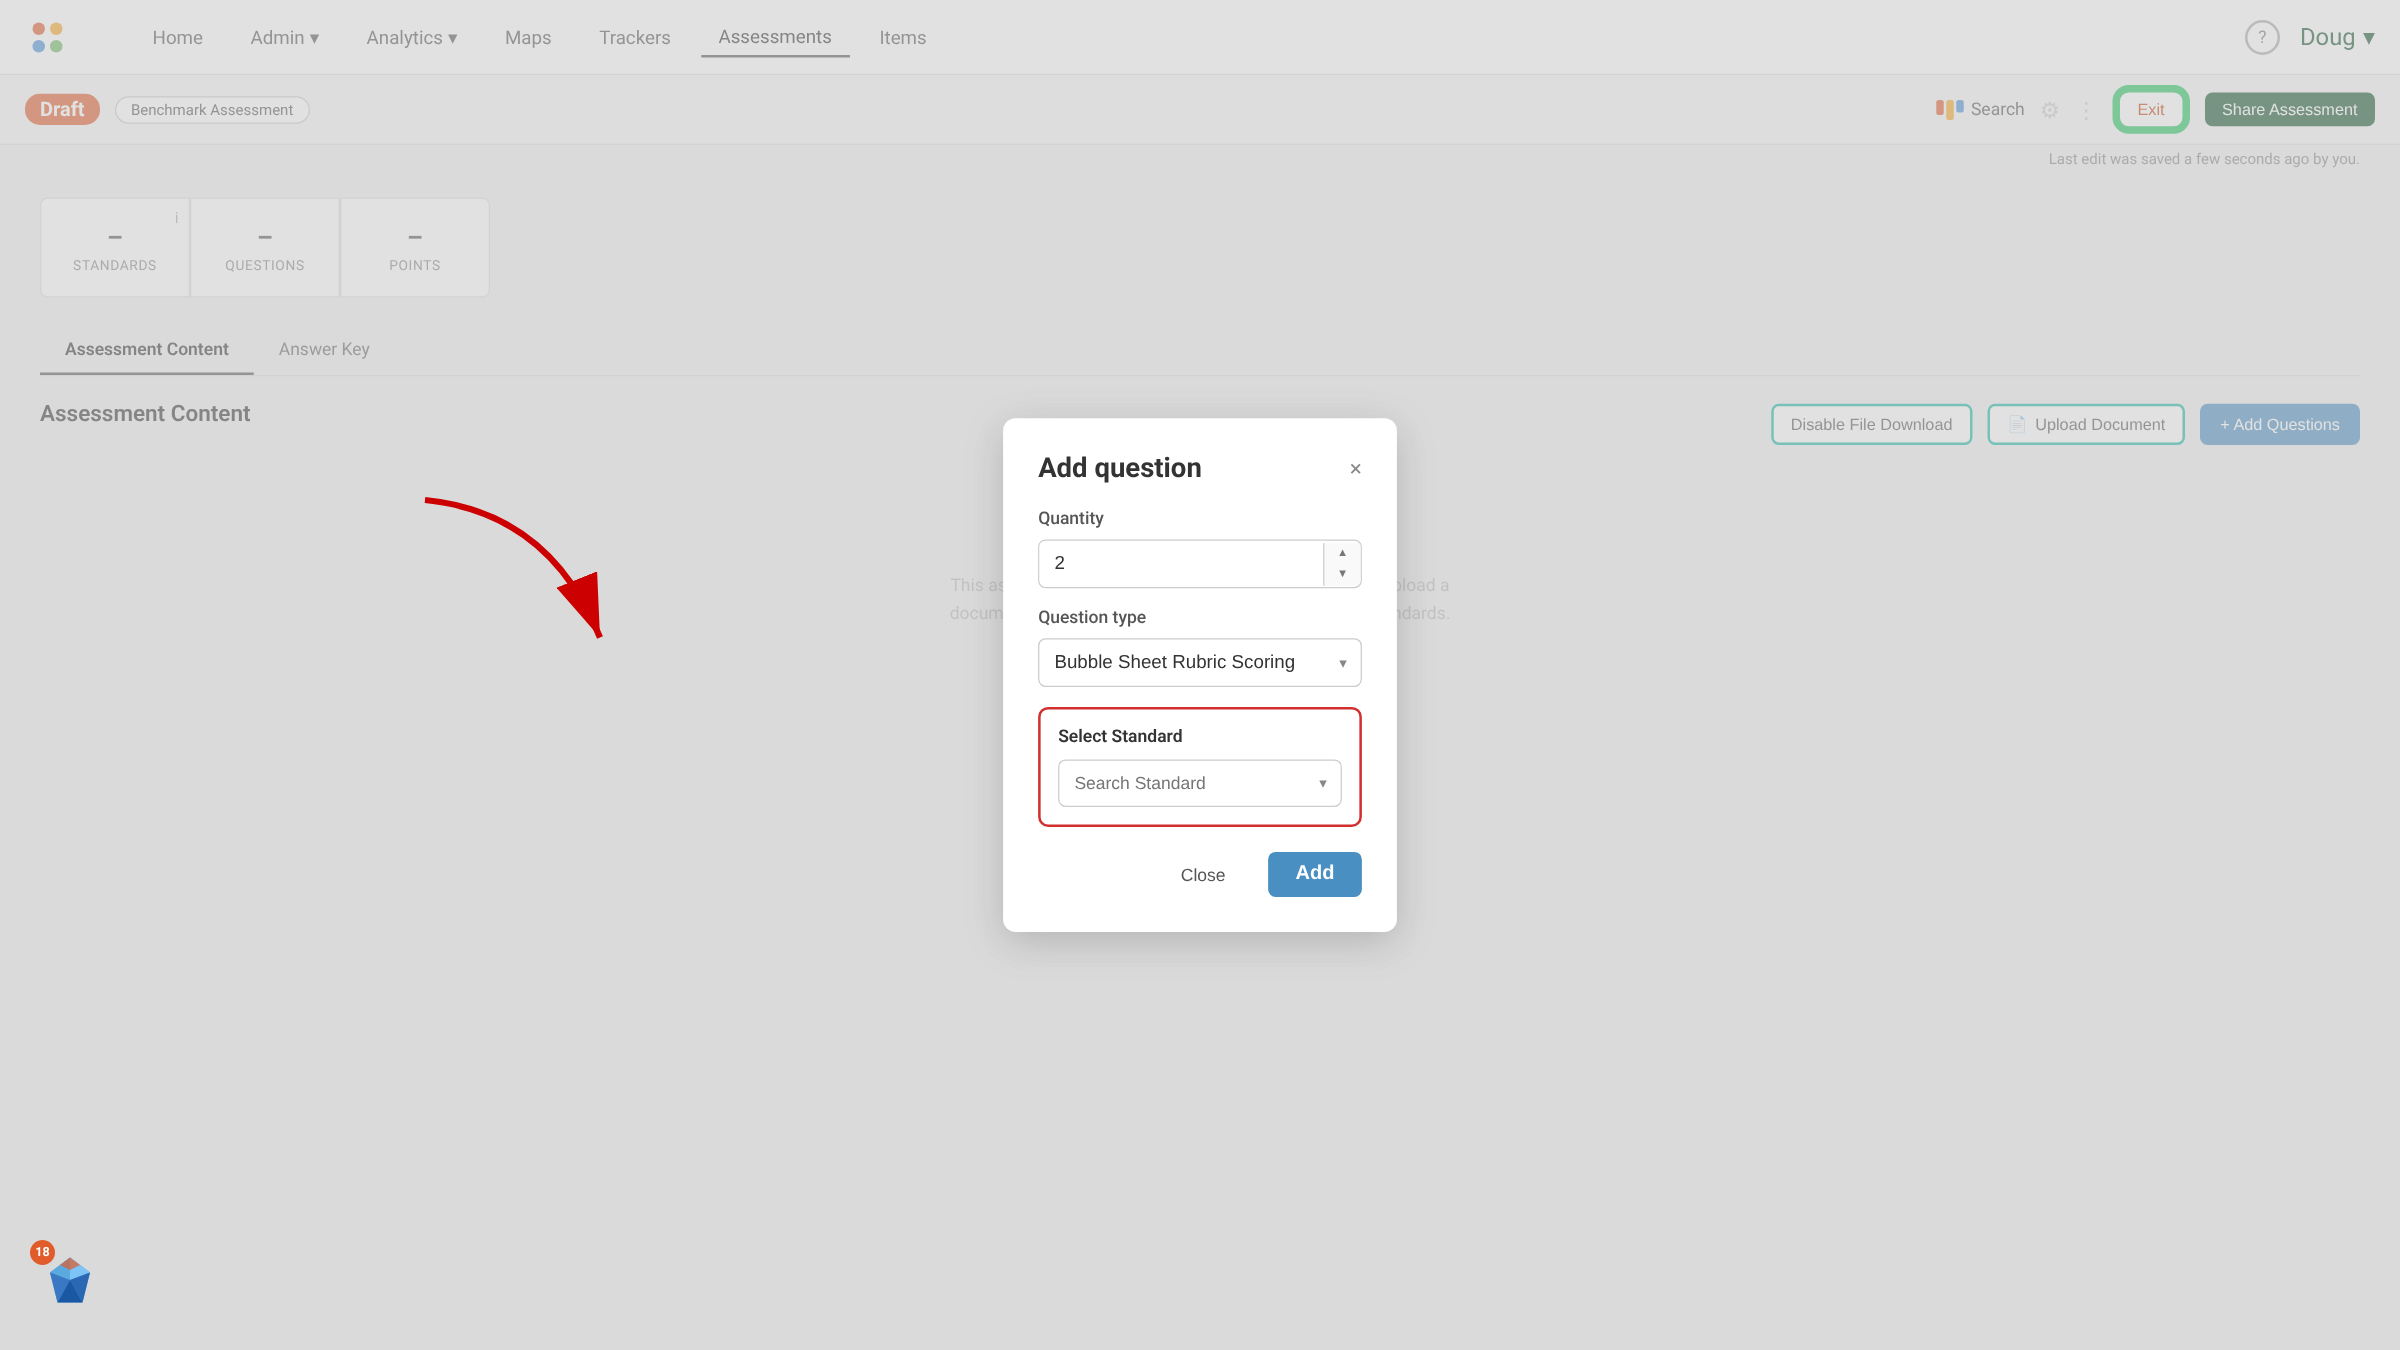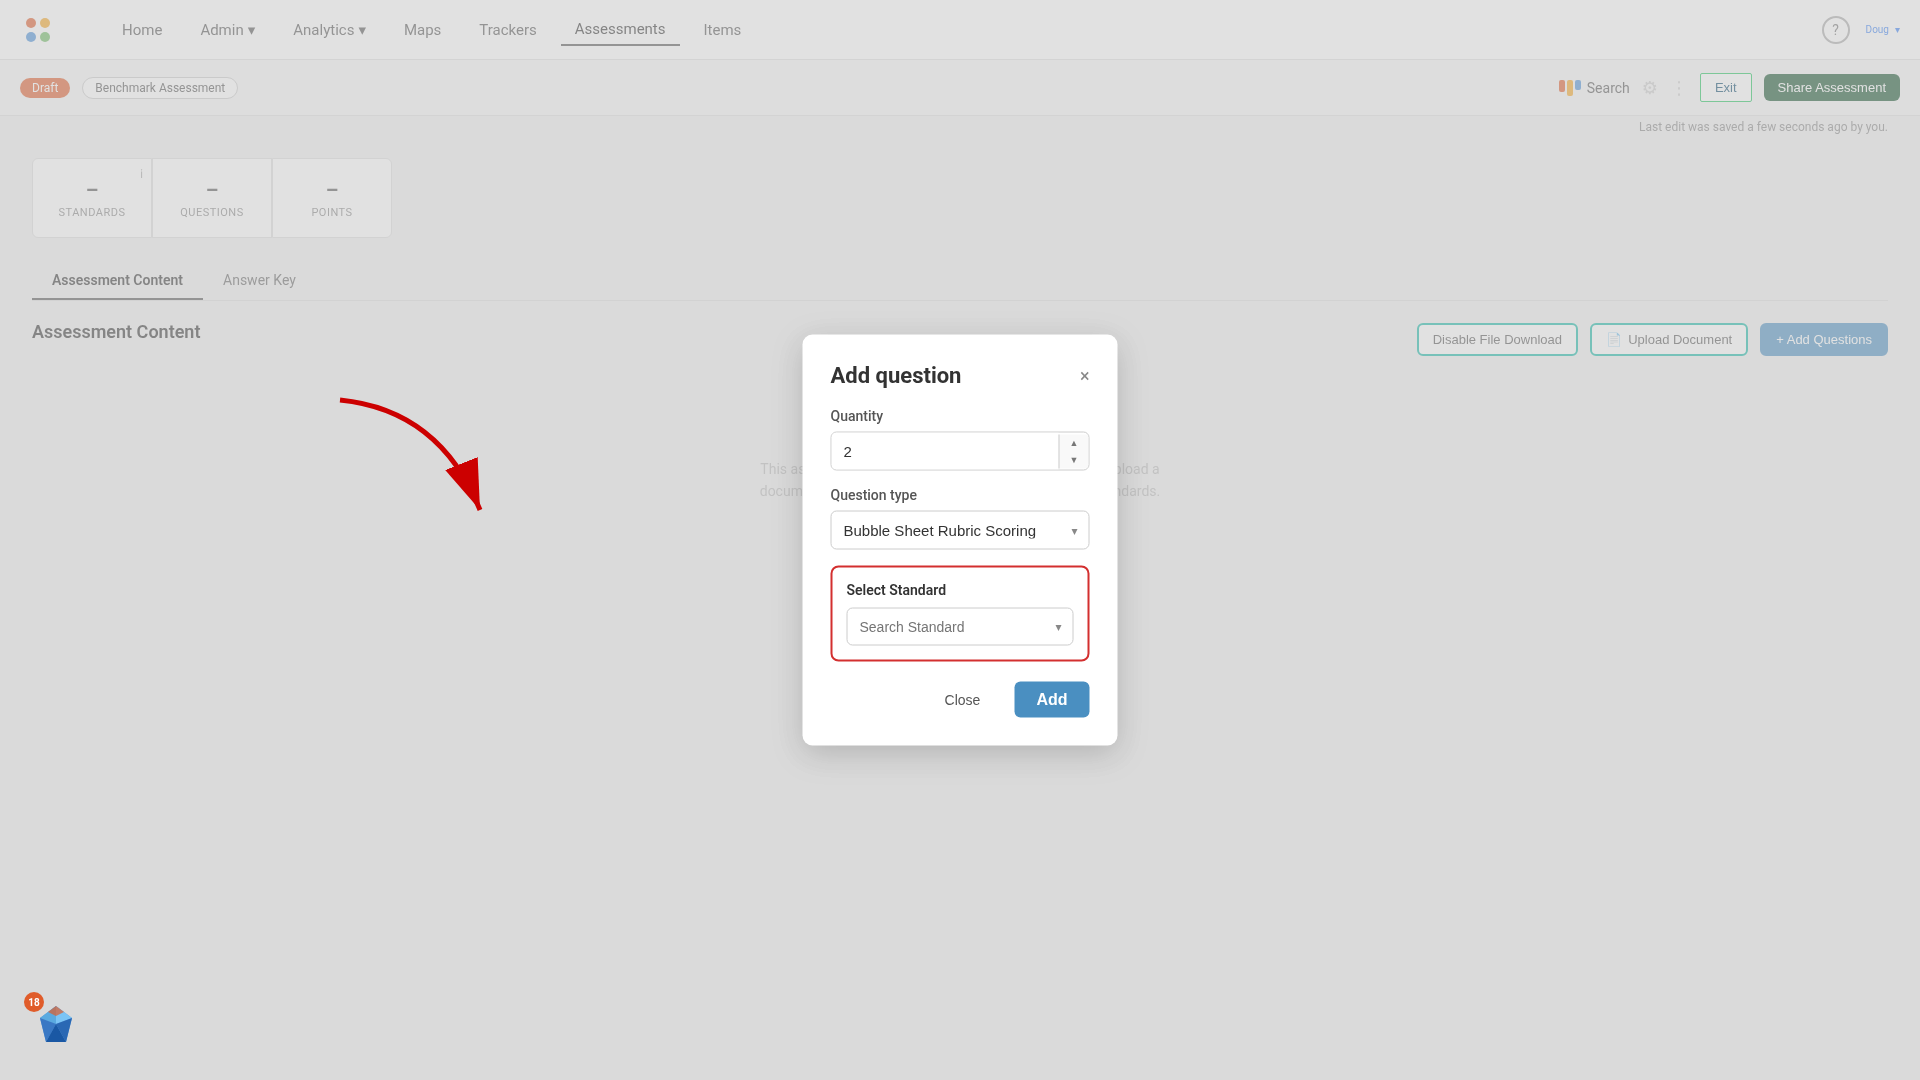--- a/index.html
+++ b/index.html
@@ -25,50 +25,50 @@
       display: grid; grid-template-columns: 1fr 1fr; gap: 4px;
     }
     .logo-dot { width: 10px; height: 10px; border-radius: 50%; }
     .nav-items { display: flex; align-items: center; gap: 10px; flex: 1; }
     .nav-item {
       padding: 6px 14px; font-size: 15px; color: #555; cursor: pointer;
       display: flex; align-items: center; gap: 4px;
     }
     .nav-item.active { color: #333; border-bottom: 2px solid #555; }
     .nav-right { display: flex; align-items: center; gap: 16px; }
-    .nav-user { display: flex; align-items: center; gap: 6px; font-size: 10px; color: #3b82f6; }
+    .nav-user { display: flex; align-items: center; gap: 6px; font-size: 19px; color: #14532d; }
     .nav-help { width: 28px; height: 28px; border-radius: 50%; border: 2px solid #aaa; display: flex; align-items: center; justify-content: center; color: #777; font-size: 14px; }
 
     
     .toolbar {
       background: #f5f5f5;
       height: 56px;
       display: flex;
       align-items: center;
       padding: 0 20px;
       gap: 12px;
       border-bottom: 1px solid #e0e0e0;
     }
     .badge-draft {
       background: #e05c2a; color: white; border-radius: 12px;
-      padding: 3px 12px; font-size: 12px; font-weight: 400;
+      padding: 3px 12px; font-size: 16px; font-weight: 700;
     }
     .badge-benchmark {
       background: white; border: 1px solid #ccc; border-radius: 12px;
       padding: 3px 12px; font-size: 12px; color: #555;
     }
     .toolbar-right {
       margin-left: auto; display: flex; align-items: center; gap: 12px;
     }
     .toolbar-scoring { display: flex; align-items: center; gap: 6px; color: #555; font-size: 14px; }
     .scoring-icon { display: flex; gap: 2px; }
     .scoring-bar { width: 6px; height: 16px; border-radius: 2px; }
     .toolbar-btn {
-      background: white; border: 1px solid #22c55e; border-radius: 2px;
-      padding: 6px 14px; font-size: 13px; color: #0c4a6e; cursor: pointer;
+      background: white; border: 6px solid #22c55e; border-radius: 13px;
+      padding: 6px 14px; font-size: 13px; color: #c2410c; cursor: pointer;
     }
     .toolbar-btn-primary {
       background: #14532d; border: none; border-radius: 6px;
       padding: 6px 14px; font-size: 13px; color: white; cursor: pointer;
     }
     .toolbar-divider { color: #ccc; font-size: 18px; }
 
     
     .main-content {
       padding: 24px 32px;

